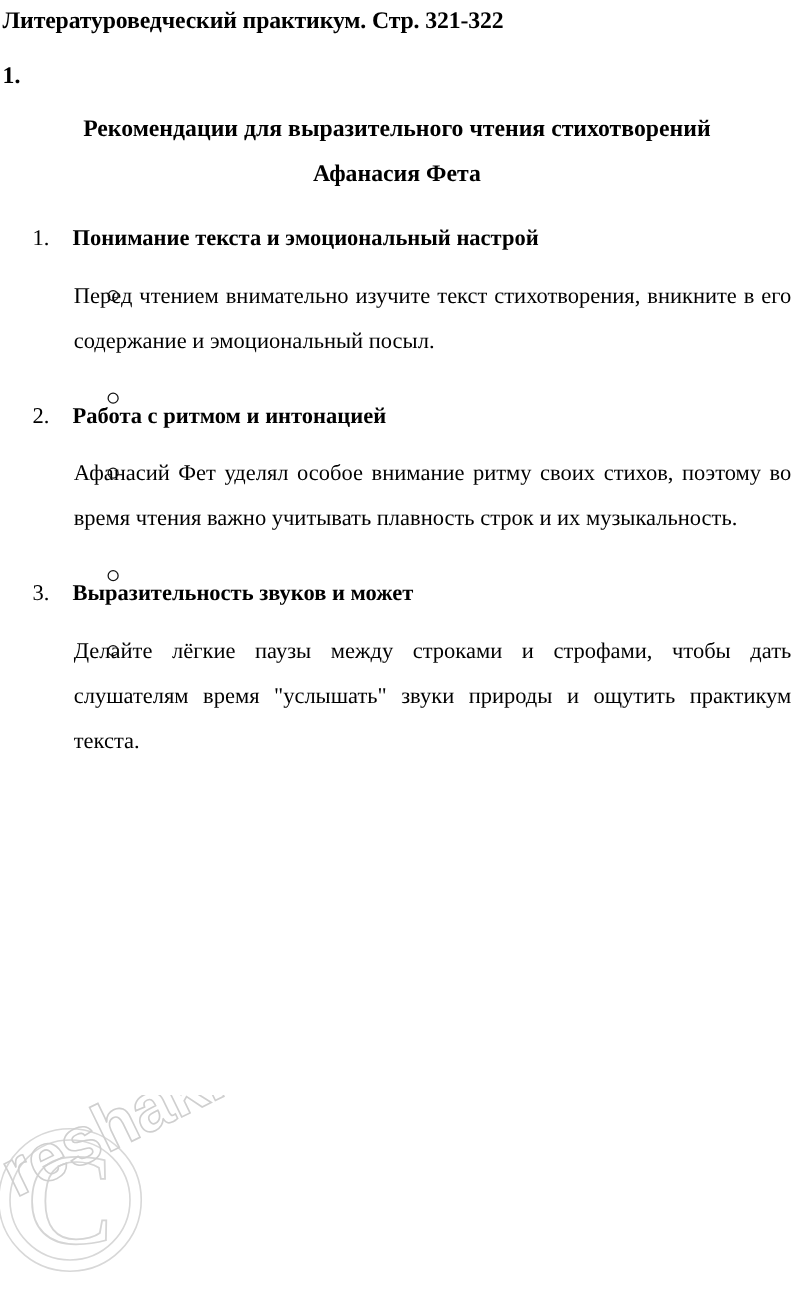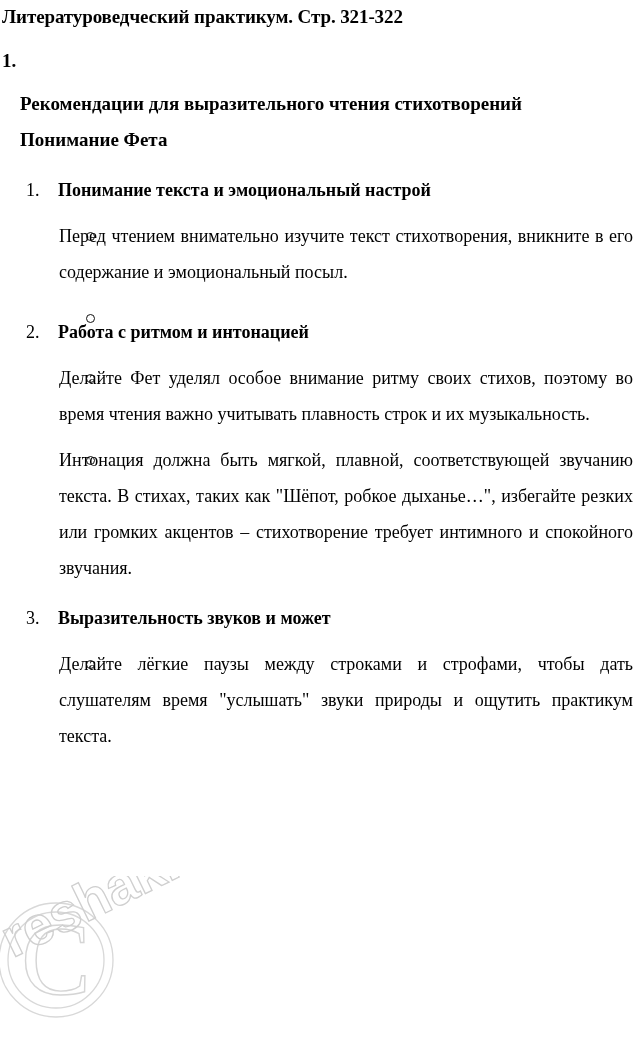--- a/index.html
+++ b/index.html
@@ -56,21 +56,21 @@
 
   .item-number {
     font-size: 19px;
     font-weight: bold;
     line-height: 22px;
     margin: 0;
     padding: 22px 0 0 2px;
   }
 
   .doc-title {
-    text-align: left;
+    text-align: center;
     font-size: 19px;
     font-weight: bold;
     line-height: 36px;
     margin: 0;
     padding: 14px 20px 0 20px;
   }
   .doc-title .title-line { display: block; }
 
   
   .section {
@@ -149,21 +149,21 @@
   </div>
 
   <div class="content">
 
     <p class="doc-header">Литературоведческий практикум. Стр. 321-322</p>
 
     <p class="item-number">1.</p>
 
     <h1 class="doc-title">
       <span class="title-line">Рекомендации для выразительного чтения стихотворений</span>
-      <span class="title-line">Понимание Фета</span>
+      <span class="title-line">Афанасия Фета</span>
     </h1>
 
     <div class="section">
       <p class="section-heading">
         <span class="num">1.</span>
         <span>Понимание текста и эмоциональный настрой</span>
       </p>
       <p class="bullet">
         <span class="marker"></span>
         <span class="bullet-text">Перед чтением внимательно изучите текст стихотворения, вникните в его содержание и эмоциональный посыл.</span>
@@ -173,25 +173,24 @@
       </p>
     </div>
 
     <div class="section">
       <p class="section-heading">
         <span class="num">2.</span>
         <span>Работа с ритмом и интонацией</span>
       </p>
       <p class="bullet">
         <span class="marker"></span>
-        <span class="bullet-text">Делайте Фет уделял особое внимание ритму своих стихов, поэтому во время чтения важно учитывать плавность строк и их музыкальность.</span>
-      </p>
-      <p class="bullet">
-        <span class="marker"></span>
-        <span class="bullet-text">Интонация должна быть мягкой, плавной, соответствующей звучанию текста. В стихах, таких как "Шёпот, робкое дыханье…", избегайте резких или громких акцентов – стихотворение требует интимного и спокойного звучания.</span>
+        <span class="bullet-text">Афанасий Фет уделял особое внимание ритму своих стихов, поэтому во время чтения важно учитывать плавность строк и их музыкальность.</span>
+      </p>
+      <p class="bullet">
+        <span class="marker"></span>
       </p>
     </div>
 
     <div class="section">
       <p class="section-heading">
         <span class="num">3.</span>
         <span>Выразительность звуков и может</span>
       </p>
       <p class="bullet clipped">
         <span class="marker"></span>

